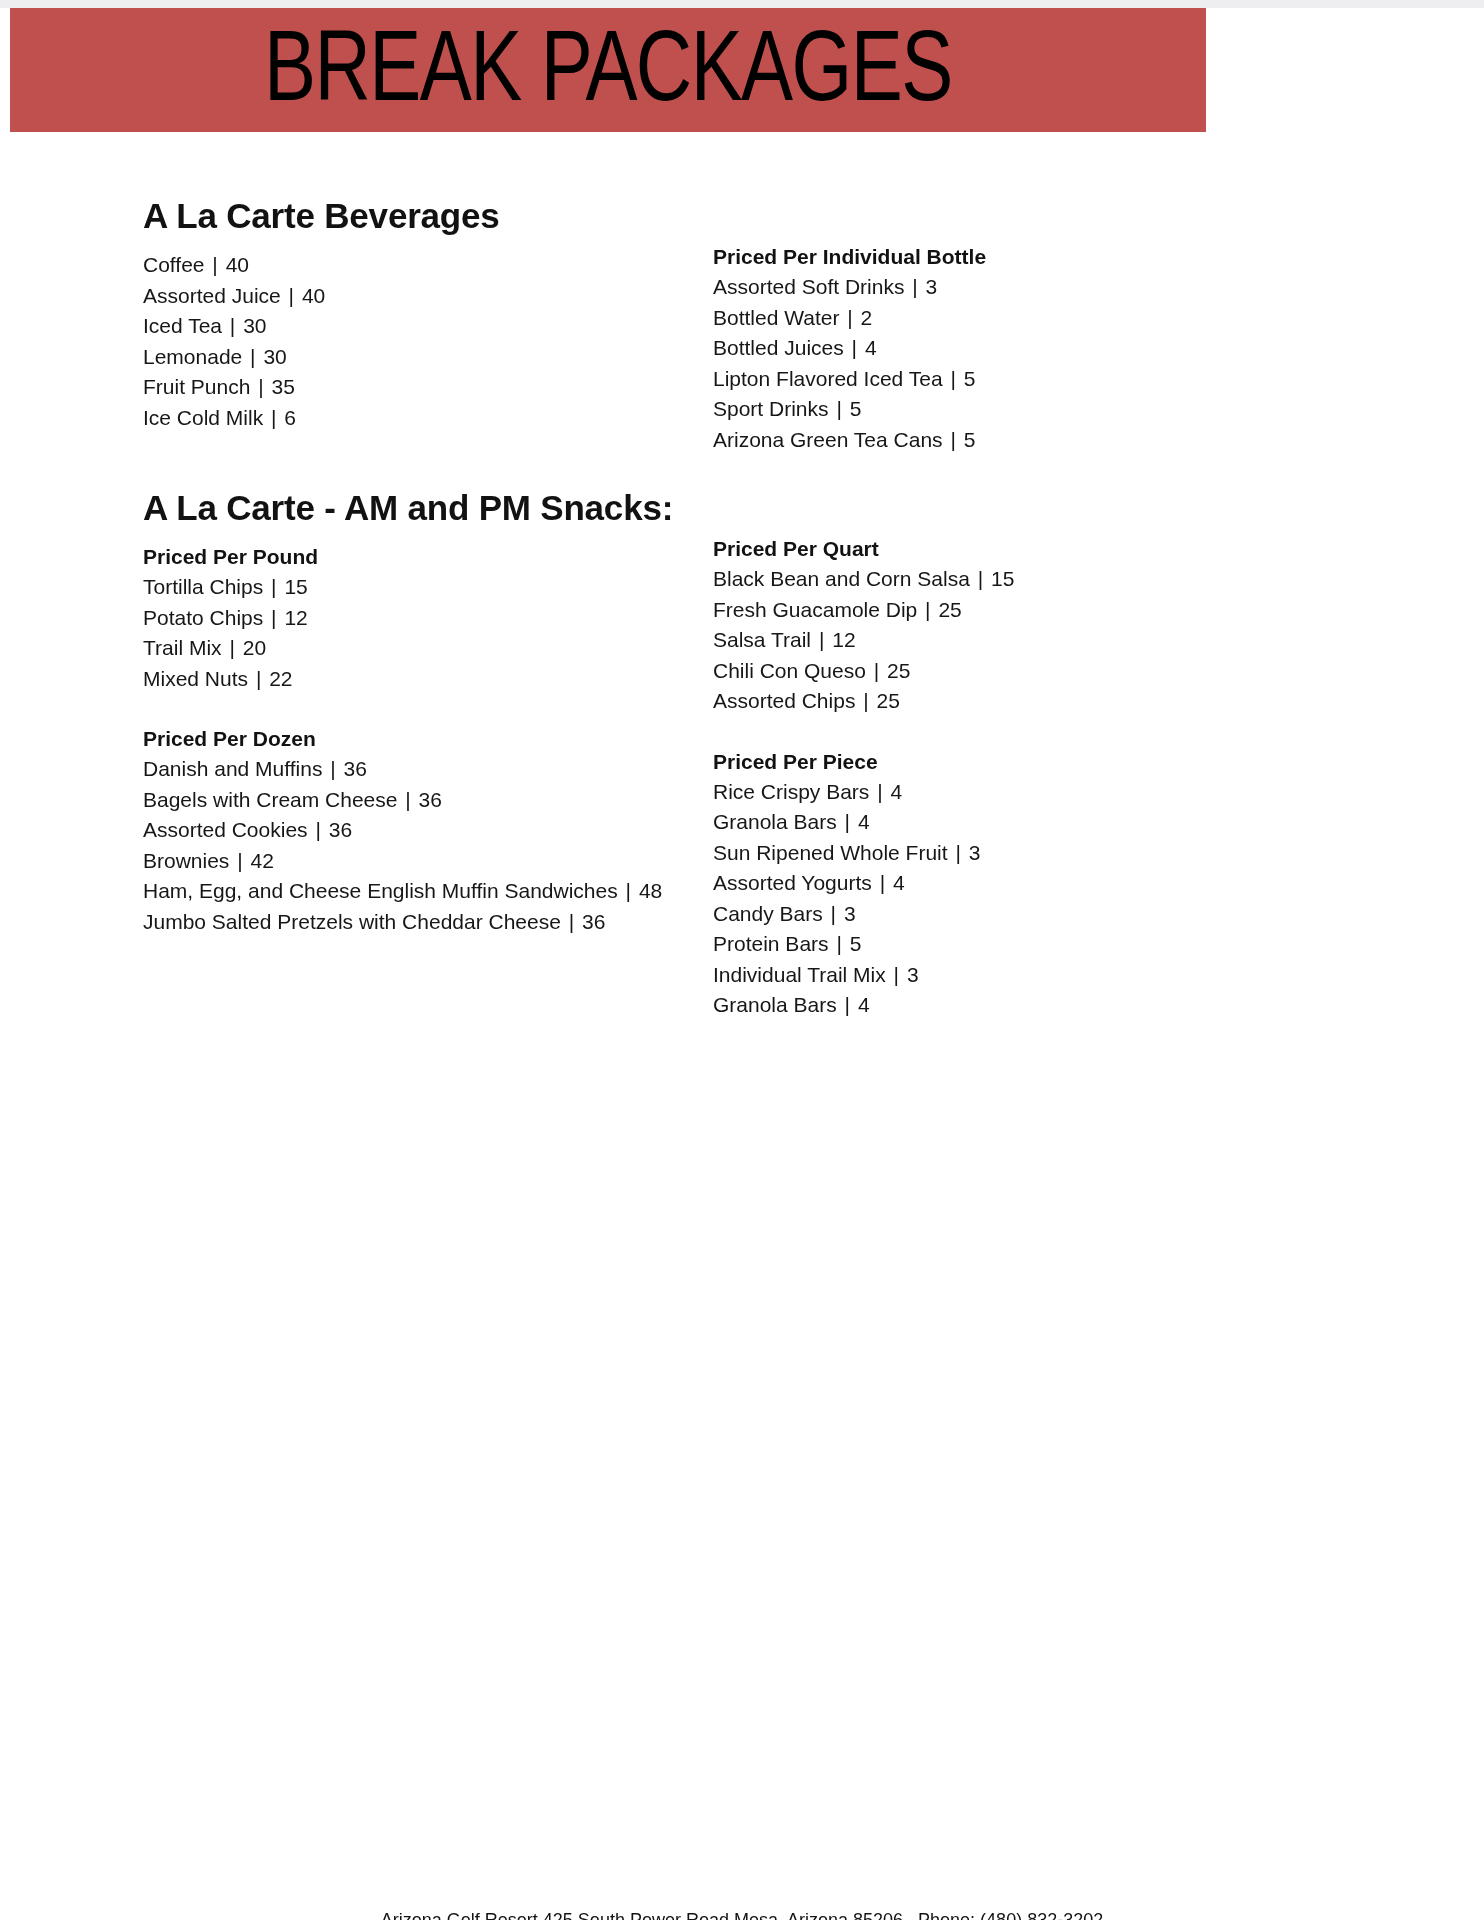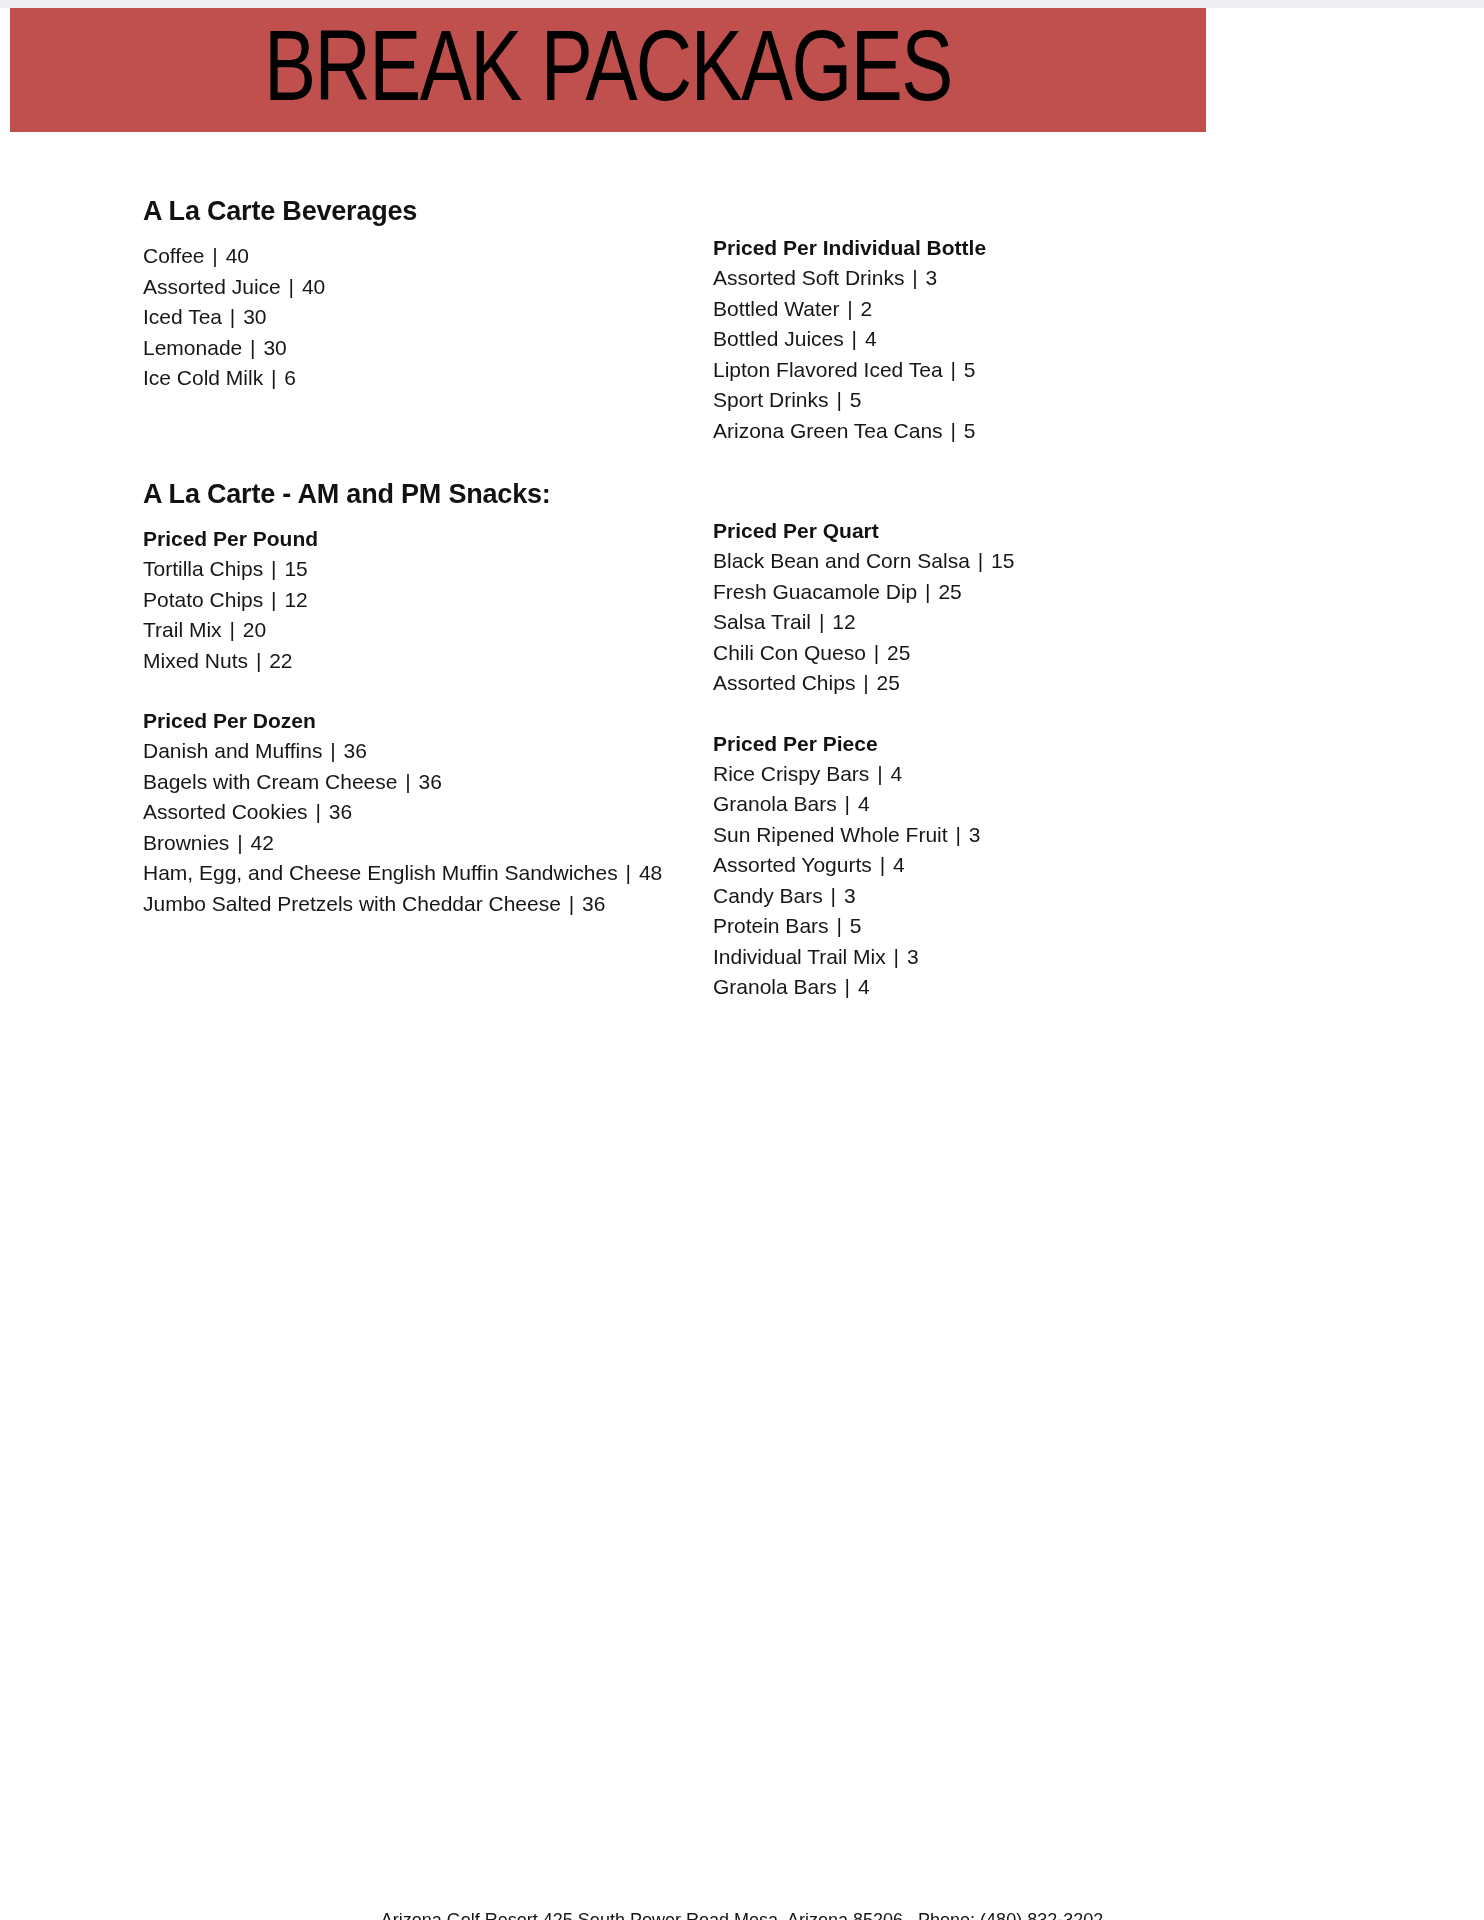--- a/index.html
+++ b/index.html
@@ -31,21 +31,21 @@
     white-space:nowrap;
     transform:scaleX(0.78);
     transform-origin:center;
   }
   .content {
     position:absolute; left:143px; top:196px; width:1160px;
   }
   .menu-section + .menu-section { margin-top:33px; }
   .section-title {
     margin:0 0 14px 0;
-    font-size:27px;
+    font-size:35px;
     font-weight:700;
     letter-spacing:-0.2px;
     color:#121212;
   }
   .columns { display:flex; align-items:flex-start; }
   .col { width:570px; flex:none; }
   .col--right { width:auto; margin-top:-8px; }
   .group + .group { margin-top:30px; }
   .group-heading {
     margin:0;
@@ -81,20 +81,21 @@
   <main class="content">
       <section class="menu-section">
         <h2 class="section-title">A La Carte Beverages</h2>
         <div class="columns">
           <div class="col">
             <div class="group">
               <div class="menu-item"><span>Coffee</span> <span class="sep">|</span> <span>40</span></div>
               <div class="menu-item"><span>Assorted Juice</span> <span class="sep">|</span> <span>40</span></div>
               <div class="menu-item"><span>Iced Tea</span> <span class="sep">|</span> <span>30</span></div>
               <div class="menu-item"><span>Lemonade</span> <span class="sep">|</span> <span>30</span></div>
+              <div class="menu-item"><span>Fruit Punch</span> <span class="sep">|</span> <span>35</span></div>
               <div class="menu-item"><span>Ice Cold Milk</span> <span class="sep">|</span> <span>6</span></div>
             </div>
           </div>
           <div class="col col--right">
             <div class="group">
               <h3 class="group-heading">Priced Per Individual Bottle</h3>
               <div class="menu-item"><span>Assorted Soft Drinks</span> <span class="sep">|</span> <span>3</span></div>
               <div class="menu-item"><span>Bottled Water</span> <span class="sep">|</span> <span>2</span></div>
               <div class="menu-item"><span>Bottled Juices</span> <span class="sep">|</span> <span>4</span></div>
               <div class="menu-item"><span>Lipton Flavored Iced Tea</span> <span class="sep">|</span> <span>5</span></div>

